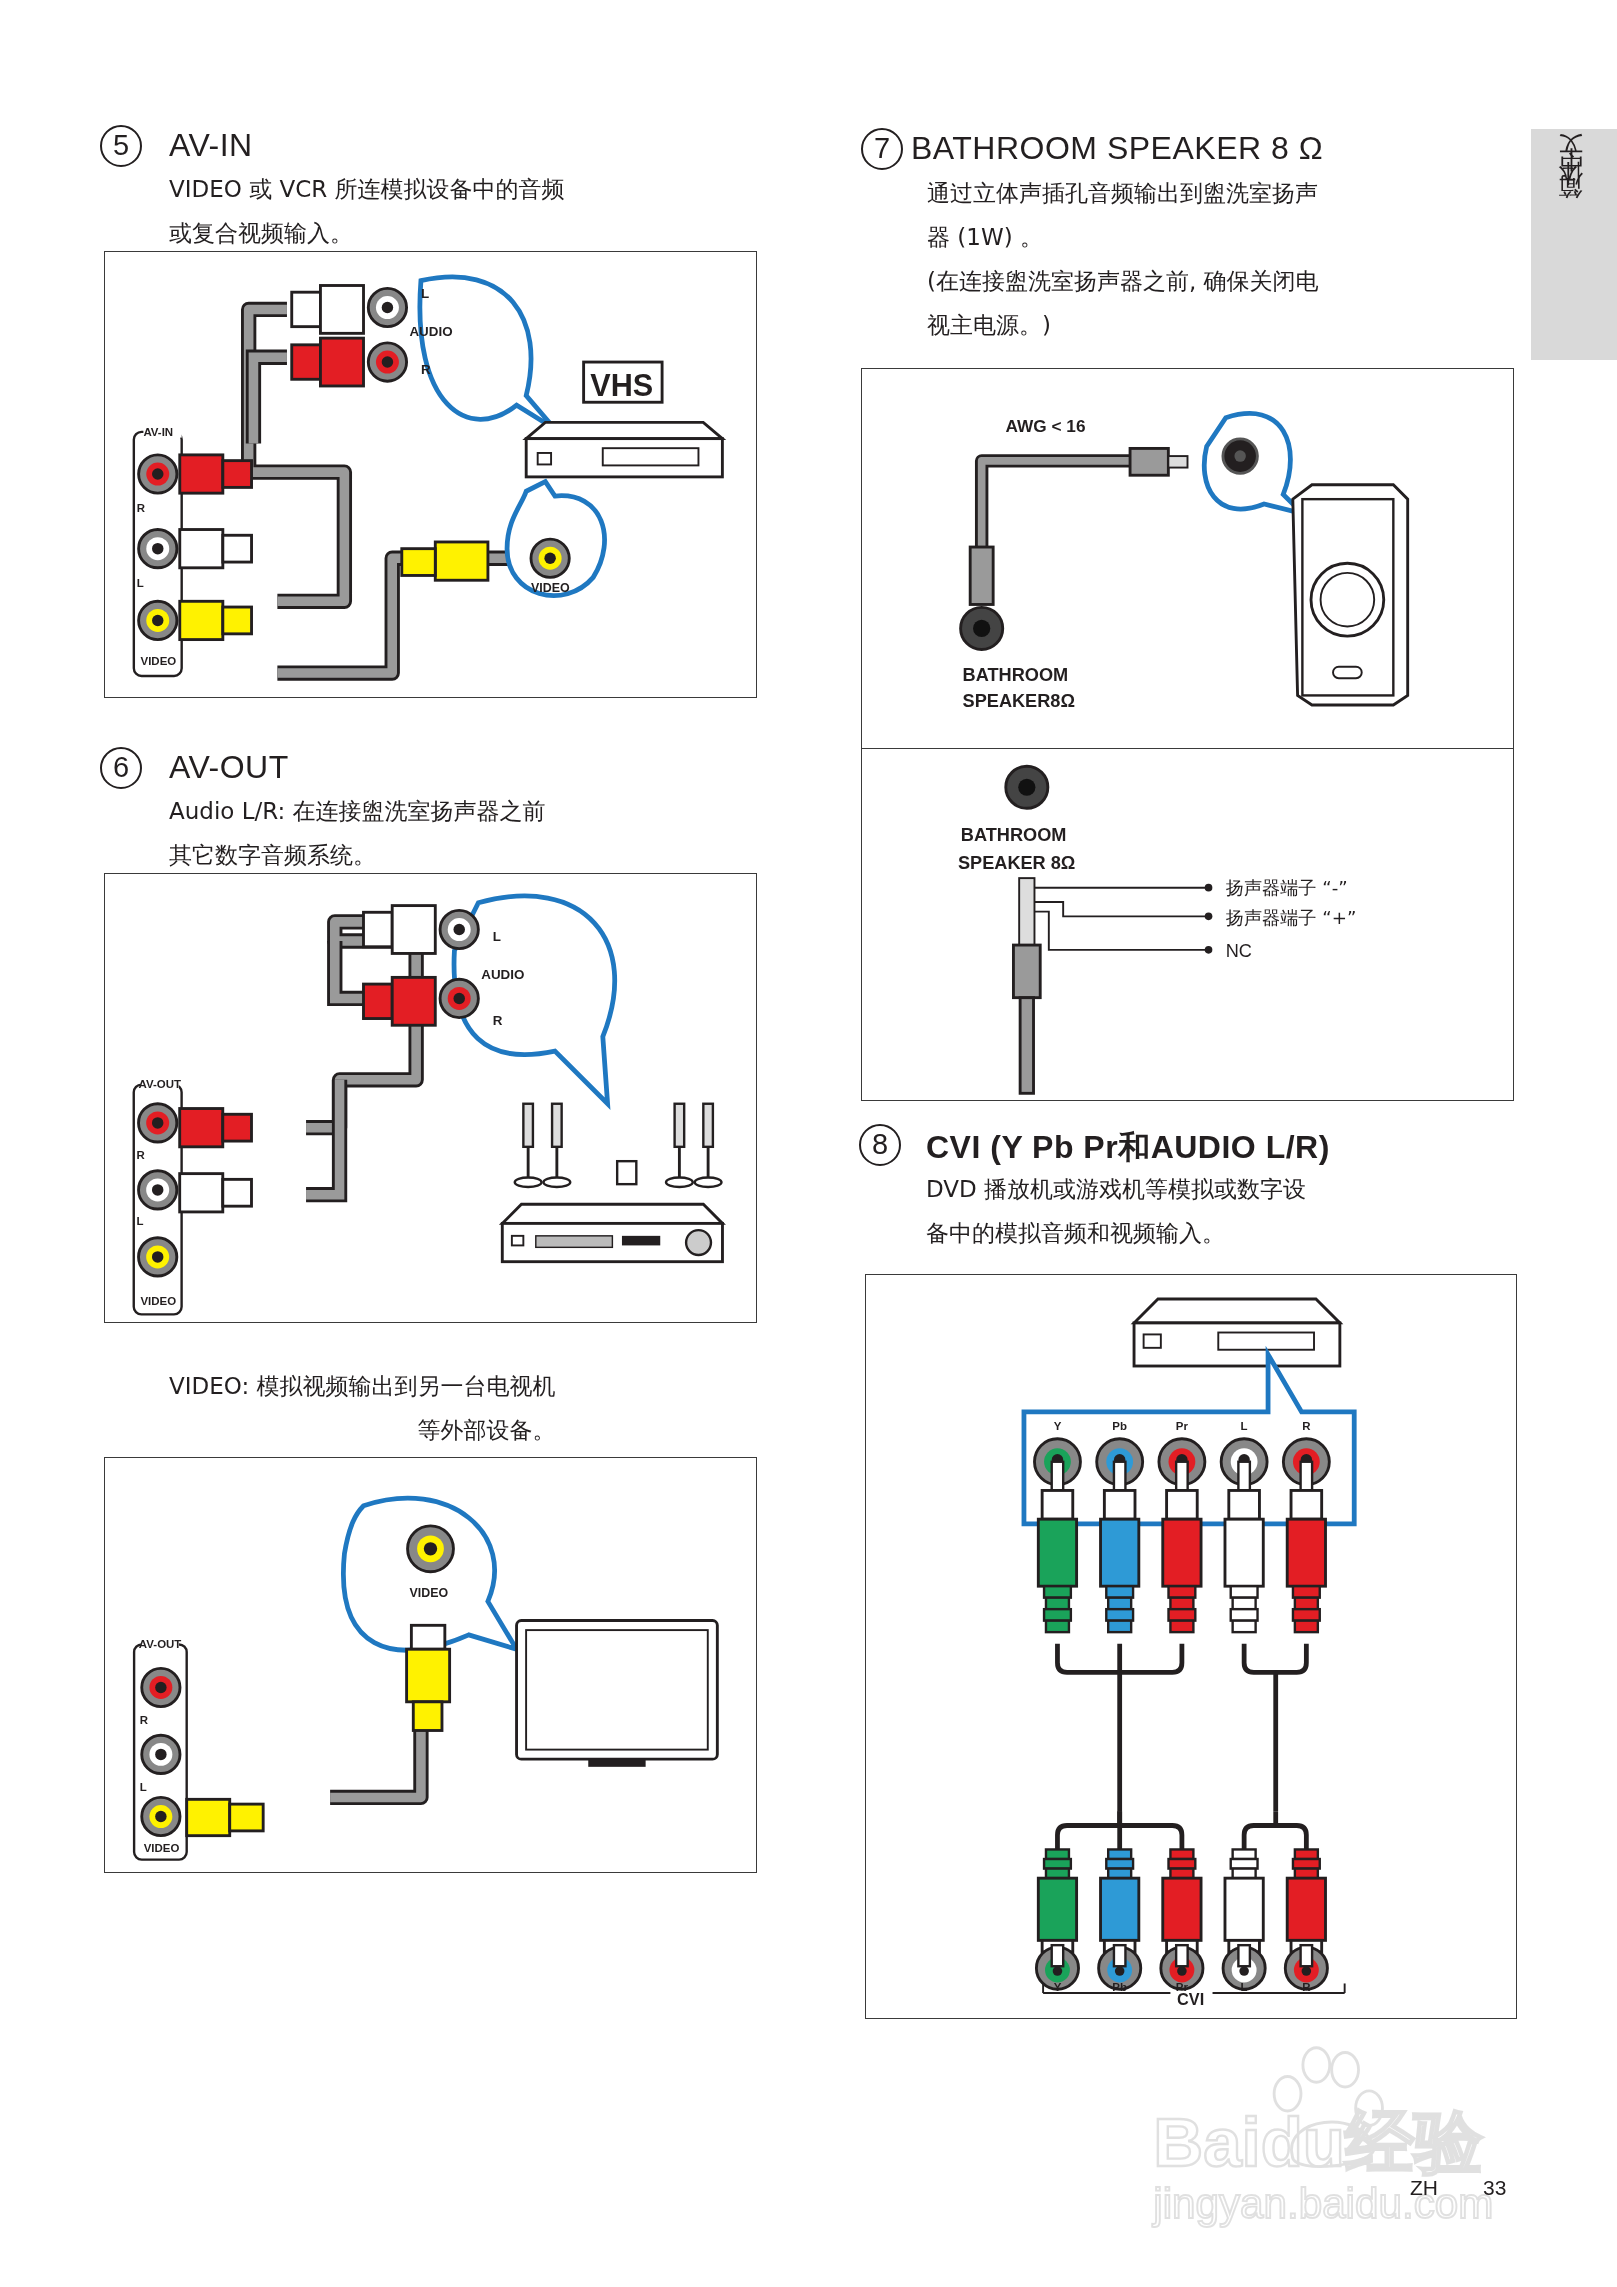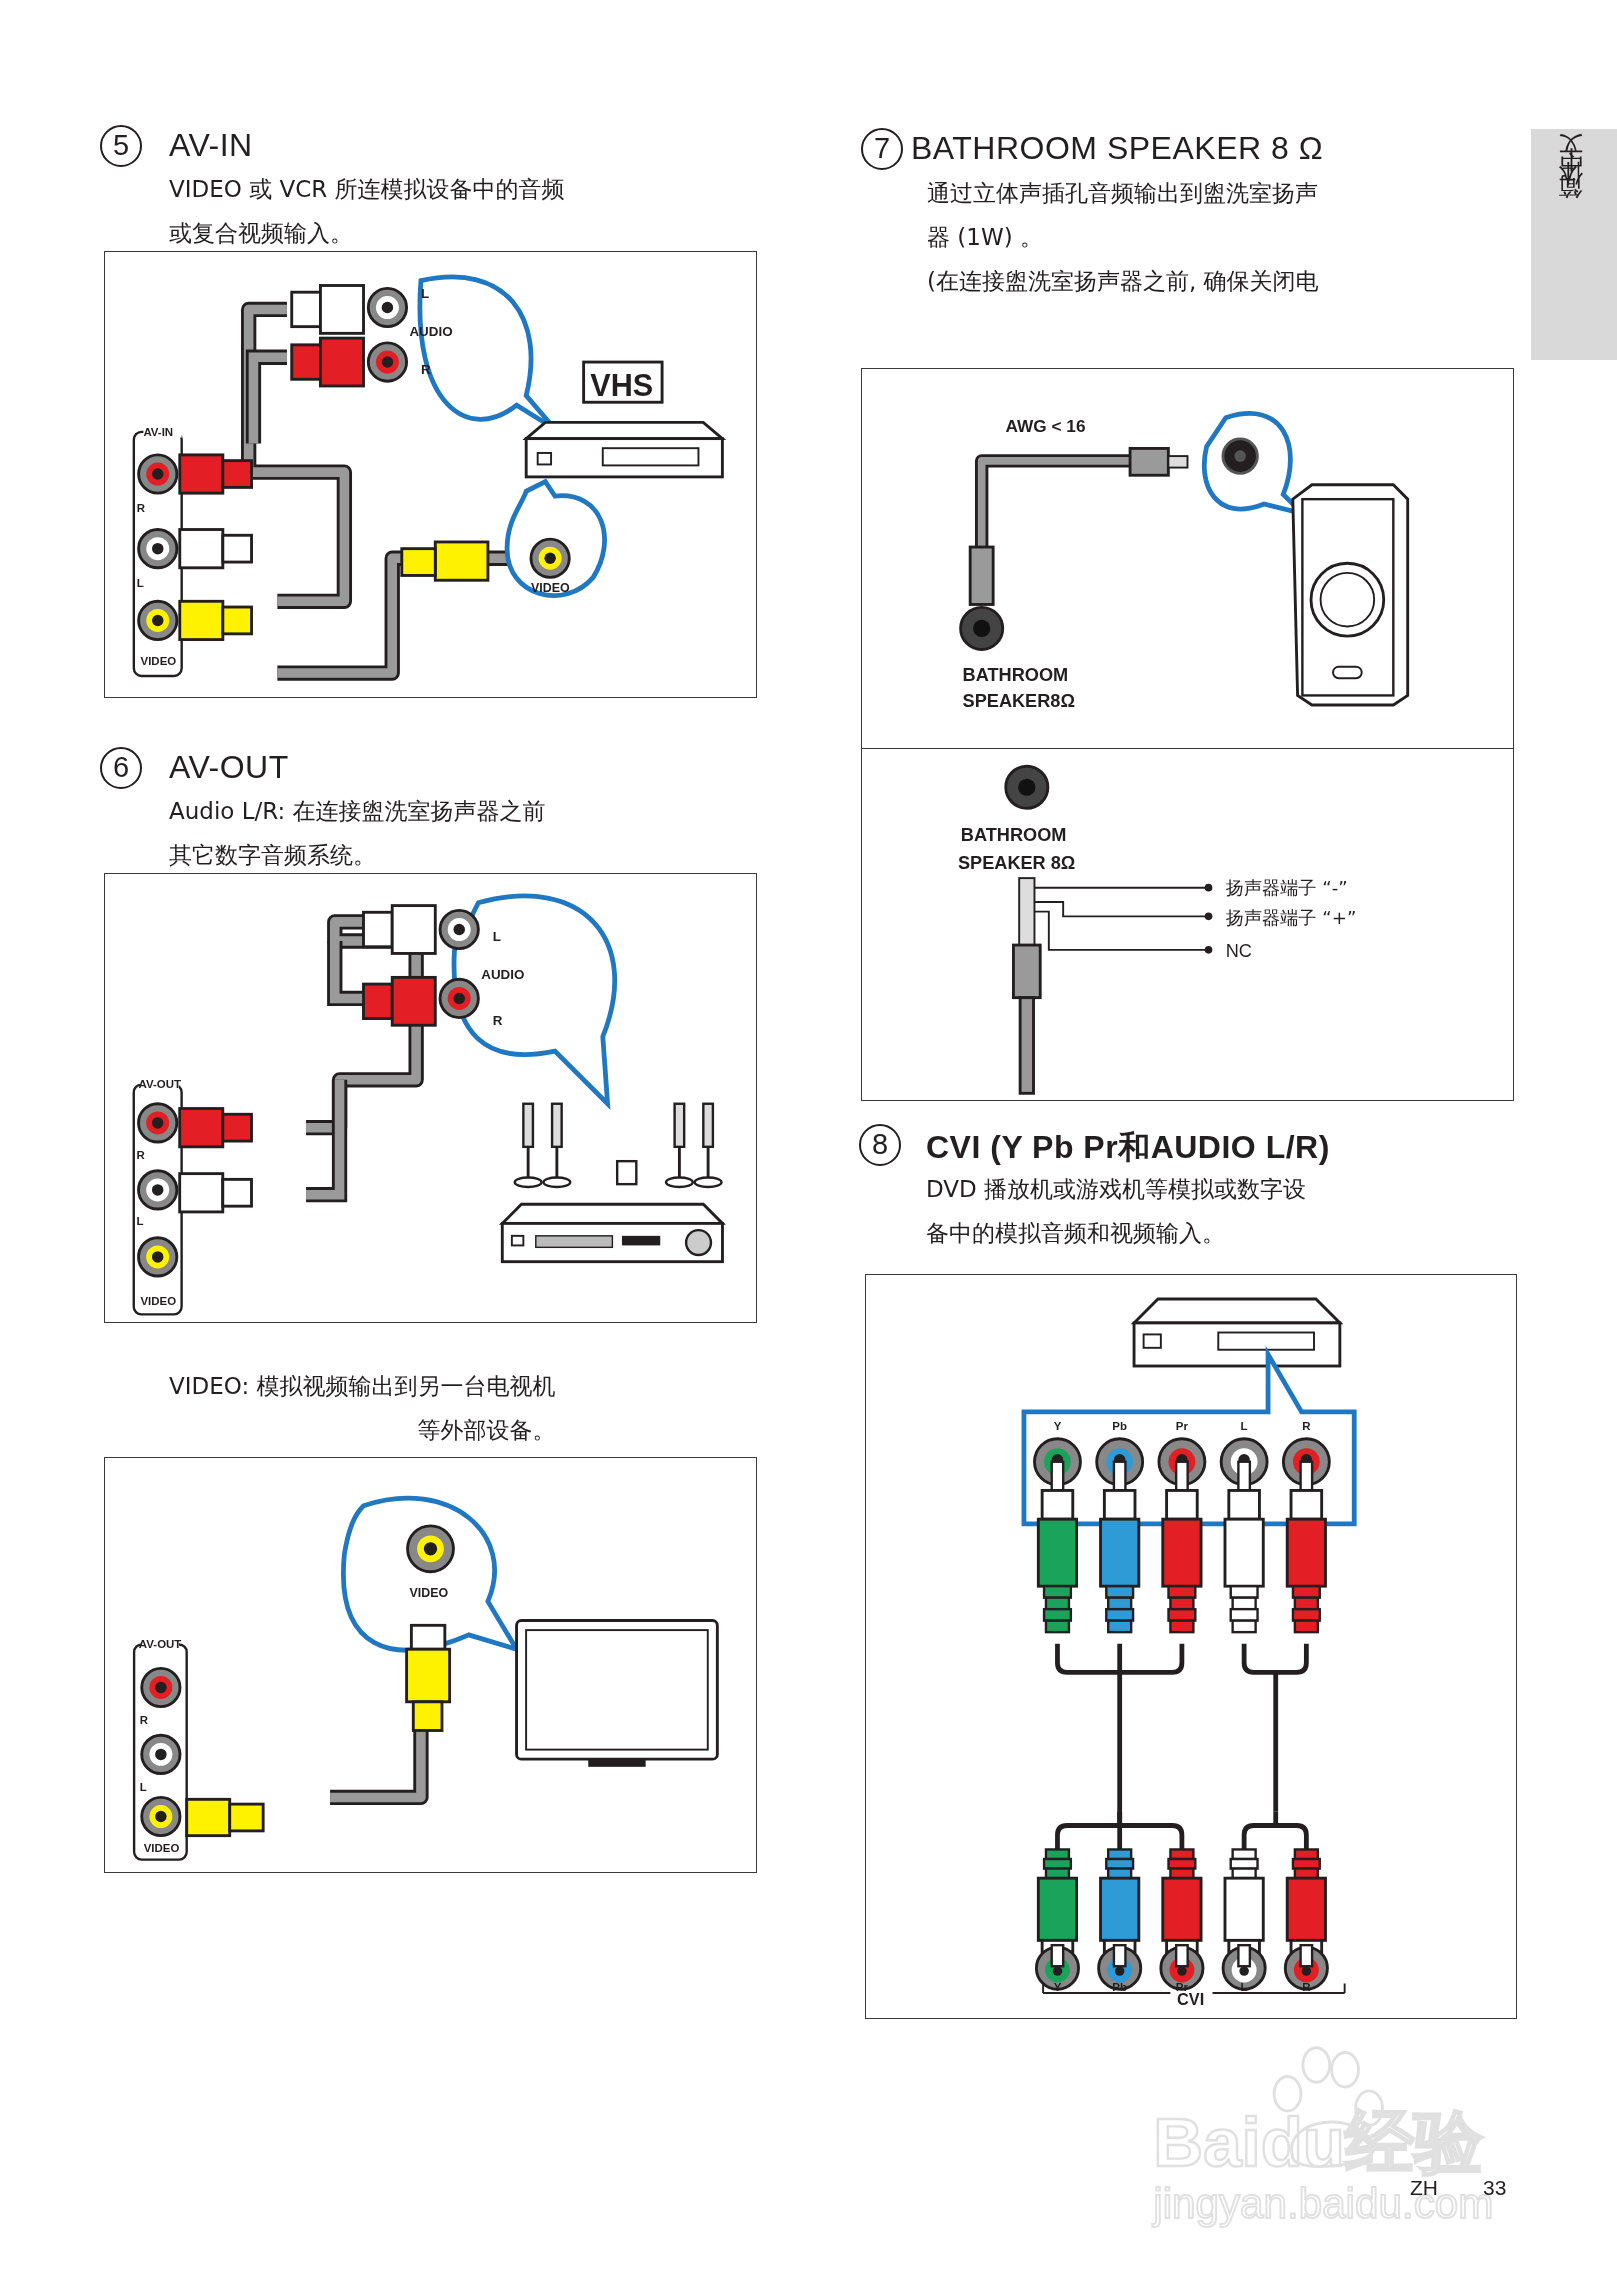--- a/index.html
+++ b/index.html
@@ -218,20 +218,21 @@
       <rect x="130" y="362" width="35" height="28" fill="#fff200" stroke="#231f20" stroke-width="3"></rect>
   </svg>
 </div>
 
 <div class="num" style="left:861px;top:128px;">7</div>
 <div class="heading" style="left:911px;top:130px;">BATHROOM SPEAKER 8 Ω</div>
 <div class="para" style="left:927px;top:171px;">
   <div>通过立体声插孔音频输出到盥洗室扬声</div>
   <div>器 (1W) 。</div>
   <div>(在连接盥洗室扬声器之前, 确保关闭电</div>
+  <div>视主电源。)</div>
 </div>
 
 <div class="box" style="left:861px;top:368px;width:653px;height:382px;">
   <svg viewBox="0 0 680 355">
     <text class="lbl" x="150" y="45" font-size="18">AWG &lt; 16</text>
     <path d="M125 220 V75 H280" fill="none" stroke="#231f20" stroke-width="14" stroke-linejoin="round"></path>
     <path d="M125 220 V75 H280" fill="none" stroke="#9a9a9a" stroke-width="8" stroke-linejoin="round"></path>
     <rect x="280" y="62" width="40" height="28" fill="#9a9a9a" stroke="#231f20" stroke-width="3"></rect>
     <rect x="320" y="70" width="20" height="12" fill="#ddd" stroke="#231f20" stroke-width="2"></rect>
     <rect x="113" y="165" width="24" height="60" fill="#9a9a9a" stroke="#231f20" stroke-width="3"></rect>

